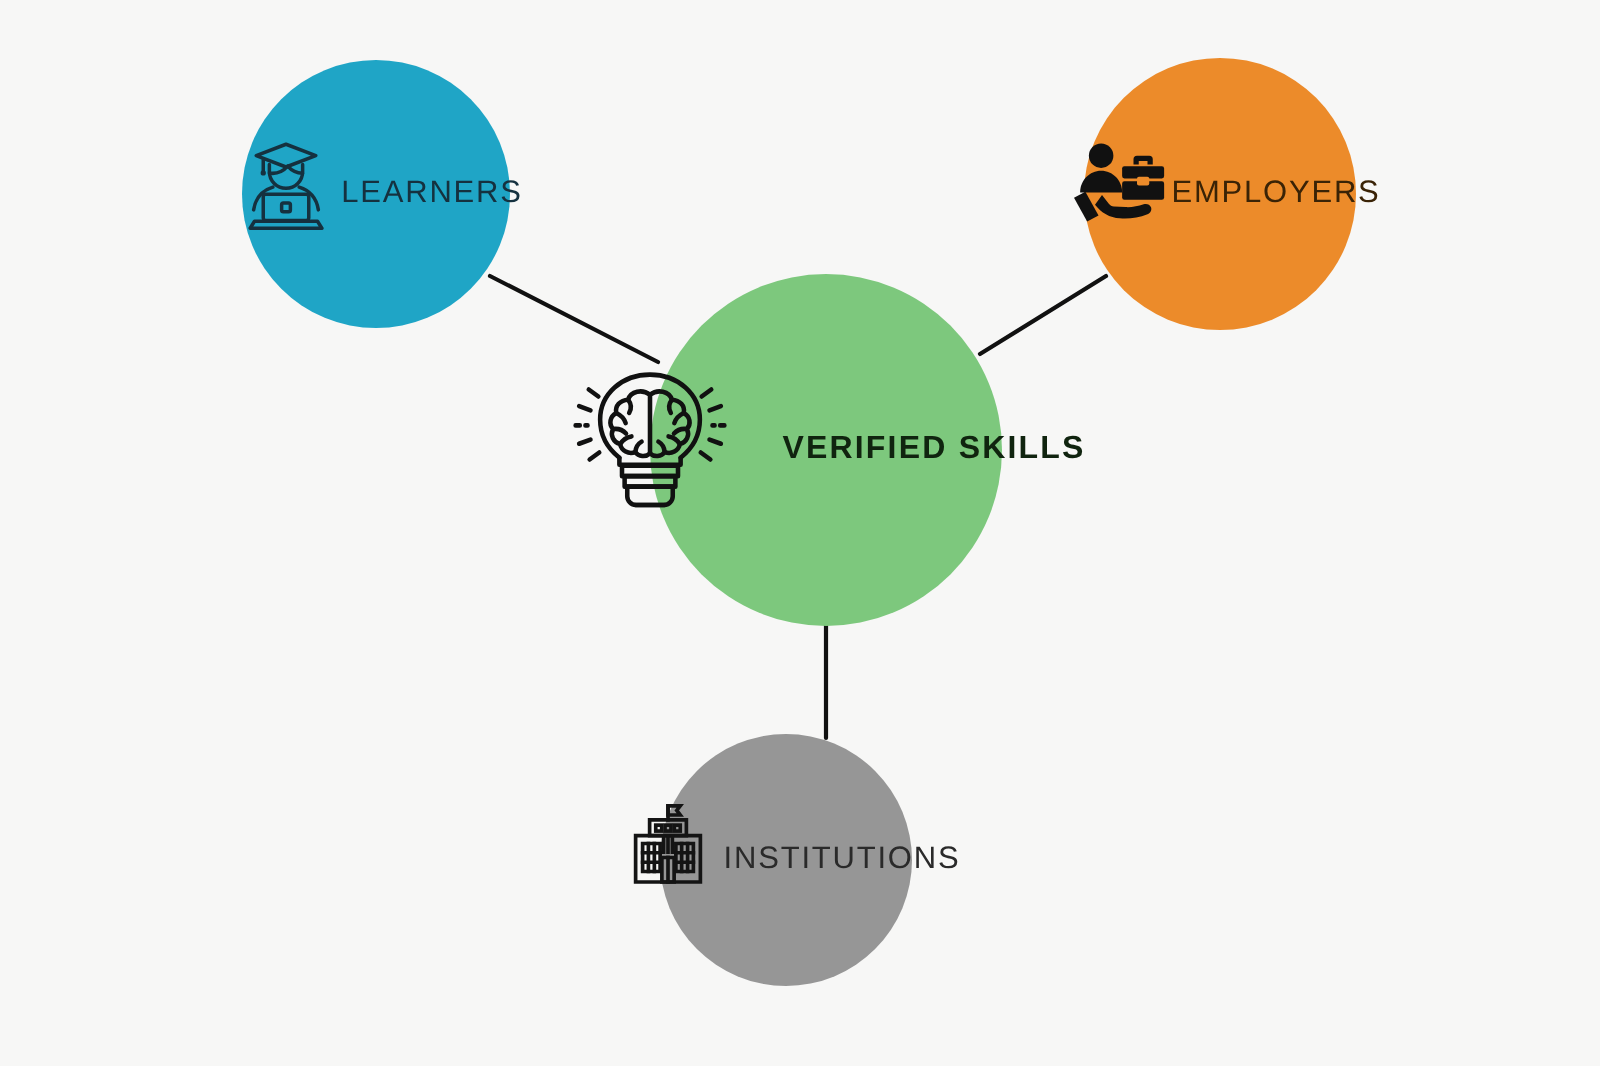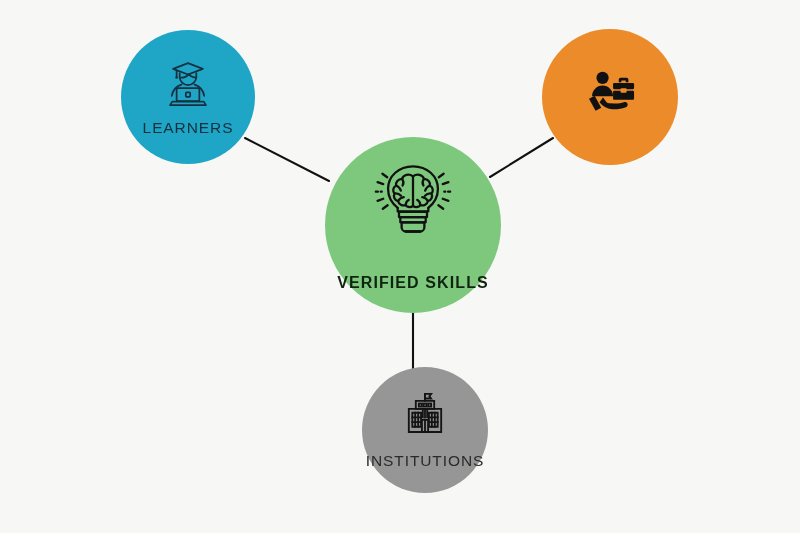--- a/index.html
+++ b/index.html
@@ -25,21 +25,20 @@
     left: 0;
     top: 0;
     width: 800px;
     height: 533px;
     pointer-events: none;
   }
   .node {
     position: absolute;
     border-radius: 50%;
     display: flex;
-    flex-direction: column;
     align-items: center;
     justify-content: center;
     box-sizing: border-box;
   }
   .node-icon {
     display: block;
     line-height: 0;
   }
   .node-label {
     text-transform: uppercase;
@@ -79,21 +78,21 @@
     height: 136px;
   }
   #node-verified-skills {
     left: 325px;
     top: 137px;
     width: 176px;
     height: 176px;
     gap: 24px;
   }
   #node-institutions {
-    left: 362px;
+    left: 330px;
     top: 367px;
     width: 126px;
     height: 126px;
   }
 </style>
 </head>
 <body>
 
 <div id="canvas">
 
@@ -140,20 +139,21 @@
         <rect x="44" y="25.5" width="7" height="5" rx="1.1" fill="#ec8b2a"></rect>
 
         <path d="M8 37.5 l6.5 -3.4 l7.5 13.6 l-6.5 3.4 z"></path>
 
         <path d="M20 41.5 c3.6 4.6 8.4 7.4 14.2 7.8 c5 0.4 10.6-0.2 15.8-2.3
                  c1.8-0.7 2.6-2.5 2-4 c-0.6-1.6-2.5-2.3-4.2-1.7
                  c-3.4 1.2-7 1.8-10.4 1.6 l-6.6-0.3
                  c-1.2-0.1-2.2-0.7-2.9-1.6 l-3.9-5 z"></path>
       </svg>
     </span>
+    <span class="node-label" style="color:#3a2306;">EMPLOYERS</span>
   </div>
 
   <div class="node node-center" id="node-verified-skills" style="background:#7dc87d;">
     <span class="node-icon">
       <svg width="84" height="84" viewBox="0 0 96 96" fill="none" stroke="#111111" stroke-width="2.6" stroke-linecap="round" stroke-linejoin="round">
 
         <path d="M30.5 57 C23.5 51.5 19.5 43.8 19.5 35.2 C19.5 20.6 32 9.5 48 9.5
                  C64 9.5 76.5 20.6 76.5 35.2 C76.5 43.8 72.5 51.5 65.5 57"></path>
 
         <path d="M30.5 57 v4 h35 v-4"></path>

